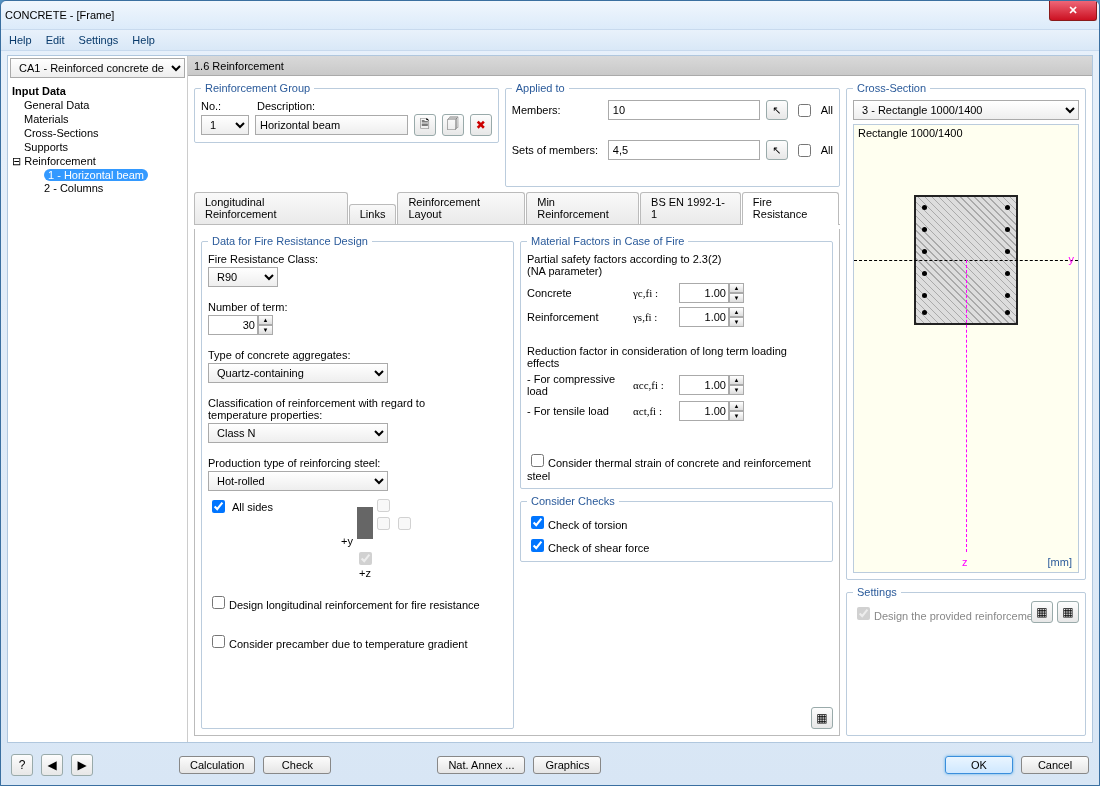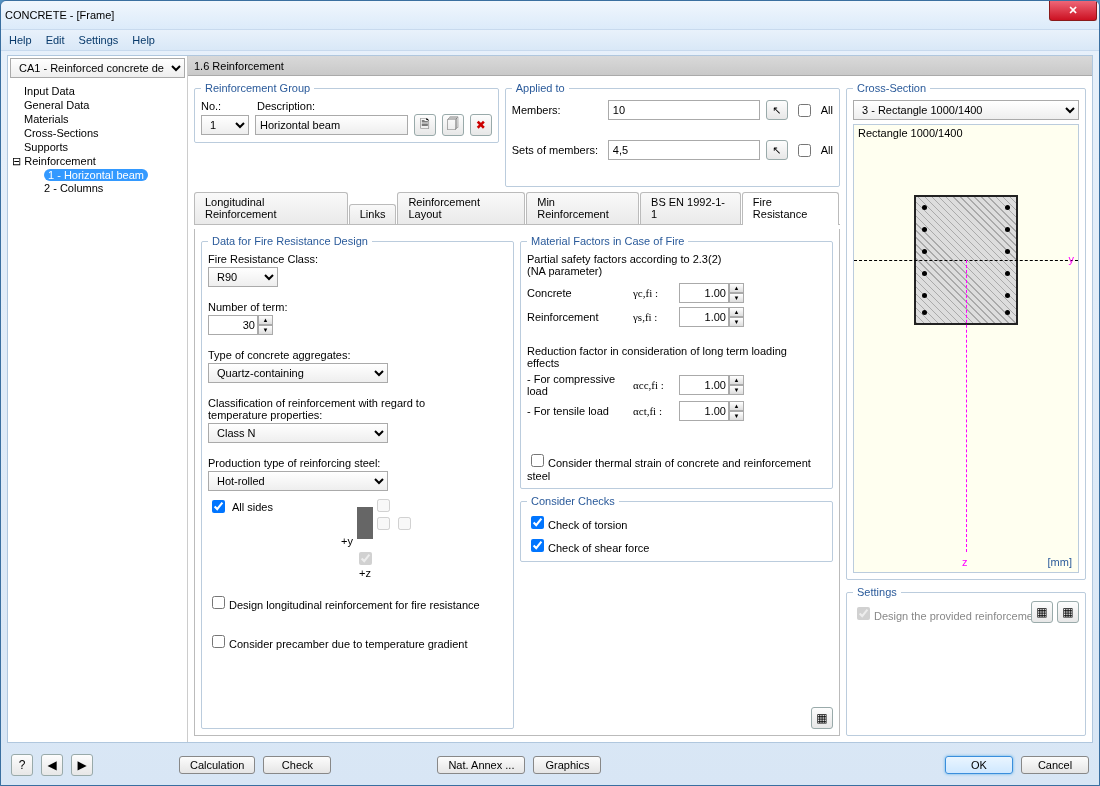--- a/index.html
+++ b/index.html
@@ -9,21 +9,21 @@
 .titlebar .title { color: #000; padding-left: 4px; }
 .titlebar .close-btn { position: absolute; right: 2px; top: 0; width: 48px; height: 20px; background: linear-gradient(#e67, #c12); border: 1px solid #8a1a1a; border-top: none; border-radius: 0 0 3px 3px; color: #fff; text-align: center; line-height: 18px; cursor: pointer; font-weight: bold; }
 .menubar { height: 22px; background: linear-gradient(#e9f2fb, #d9e8f7); border-top: 1px solid #c8daee; border-bottom: 1px solid #c8daee; display: flex; align-items: center; padding-left: 8px; gap: 14px; }
 .menubar span { color: #083a6b; cursor: pointer; }
 .content { flex: 1; display: flex; background: #fff; border: 1px solid #b0c7de; margin: 4px 6px 2px 6px; }
 .nav-col { width: 180px; border-right: 1px solid #ccc; background: #fff; display: flex; flex-direction: column; }
 .nav-select { margin: 2px; height: 20px; }
 select, input[type=text], .combo { border: 1px solid #aaa; background: linear-gradient(#fff,#eee); height: 20px; padding: 0 4px; font-size: 11px; }
 .tree { flex: 1; overflow: auto; padding: 4px 2px; }
 .tree-item { padding: 1px 2px 1px 14px; color: #000; cursor: pointer; white-space: nowrap; }
-.tree-root { padding-left: 2px; font-weight: normal; margin-left: 12px; }
+.tree-root { padding-left: 2px; font-weight: bold; }
 .tree-sel { background: #3399ff; color: #fff; display: inline-block; padding: 0 4px; border-radius: 6px; }
 .main-col { flex: 1; display: flex; flex-direction: column; background: #fff; }
 .main-header { height: 20px; background: linear-gradient(#d9d9d9,#c9c9c9); border-bottom: 1px solid #aaa; padding-left: 6px; line-height: 20px; font-weight: normal; }
 .main-body { flex: 1; display: flex; gap: 6px; padding: 6px; overflow: hidden; }
 .left-area { flex: 1; display: flex; flex-direction: column; gap: 4px; min-width: 0; }
 .right-area { width: 240px; display: flex; flex-direction: column; gap: 6px; }
 fieldset { border: 1px solid #bcd; border-radius: 2px; padding: 6px; margin: 0; }
 legend { color: #2a5a9a; padding: 0 4px; }
 .row { display: flex; align-items: center; gap: 6px; }
 .btn { border: 1px solid #888; background: linear-gradient(#fcfcfc,#e5e5e5); border-radius: 3px; padding: 2px 10px; cursor: pointer; min-width: 68px; text-align: center; }

